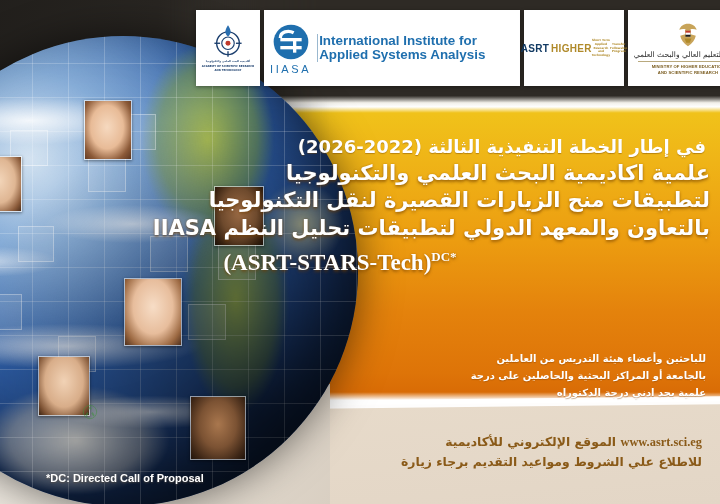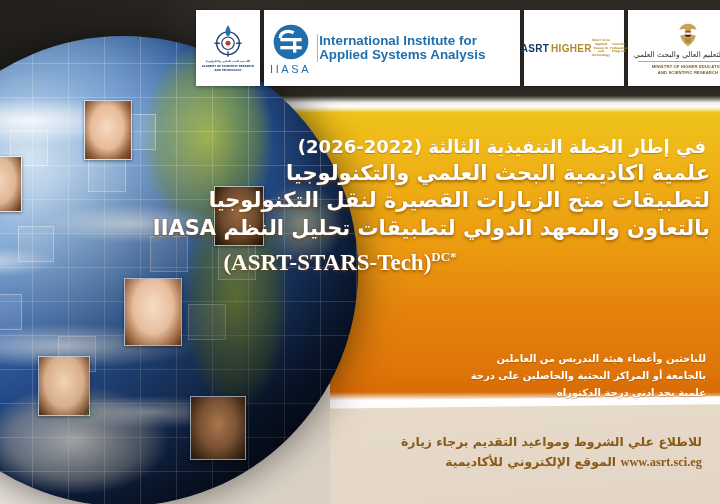--- a/index.html
+++ b/index.html
@@ -372,23 +372,24 @@
     <span class="l l5"><span>(ASRT-STARS-Tech)</span><sup>DC*</sup></span>
   </div>
 
   <div class="txt eligibility">
     <div>للباحثين وأعضاء هيئة التدريس من العاملين</div>
     <div>بالجامعة أو المراكز البحثية والحاصلين على درجة</div>
     <div>علمية بحد ادني درجة الدكتوراه</div>
   </div>
 
   <div class="txt cta">
+    <div><span class="url">www.asrt.sci.eg</span> <span>الموقع الإلكتروني للأكاديمية</span></div>
     <div>للاطلاع علي الشروط ومواعيد التقديم برجاء زيارة</div>
-    <div><span class="url">www.asrt.sci.eg</span> <span>الموقع الإلكتروني للأكاديمية</span></div>
-  </div>
-
+  </div>
+
+  <div class="footnote">*DC: Directed Call of Proposal</div>
 
   <svg class="recycle" viewBox="0 0 24 24">
     <path d="M12 3 L15 8 L12 8 L9 8 Z M5 17 L8 12 L10 14 L7 19 Z M19 17 L16 12 L14 14 L17 19 Z" fill="#3f8f3f"></path>
     <circle cx="12" cy="12" r="10" fill="none" stroke="#3f8f3f" stroke-width="1.4"></circle>
   </svg>
 
 </div>
 
 </body></html>

